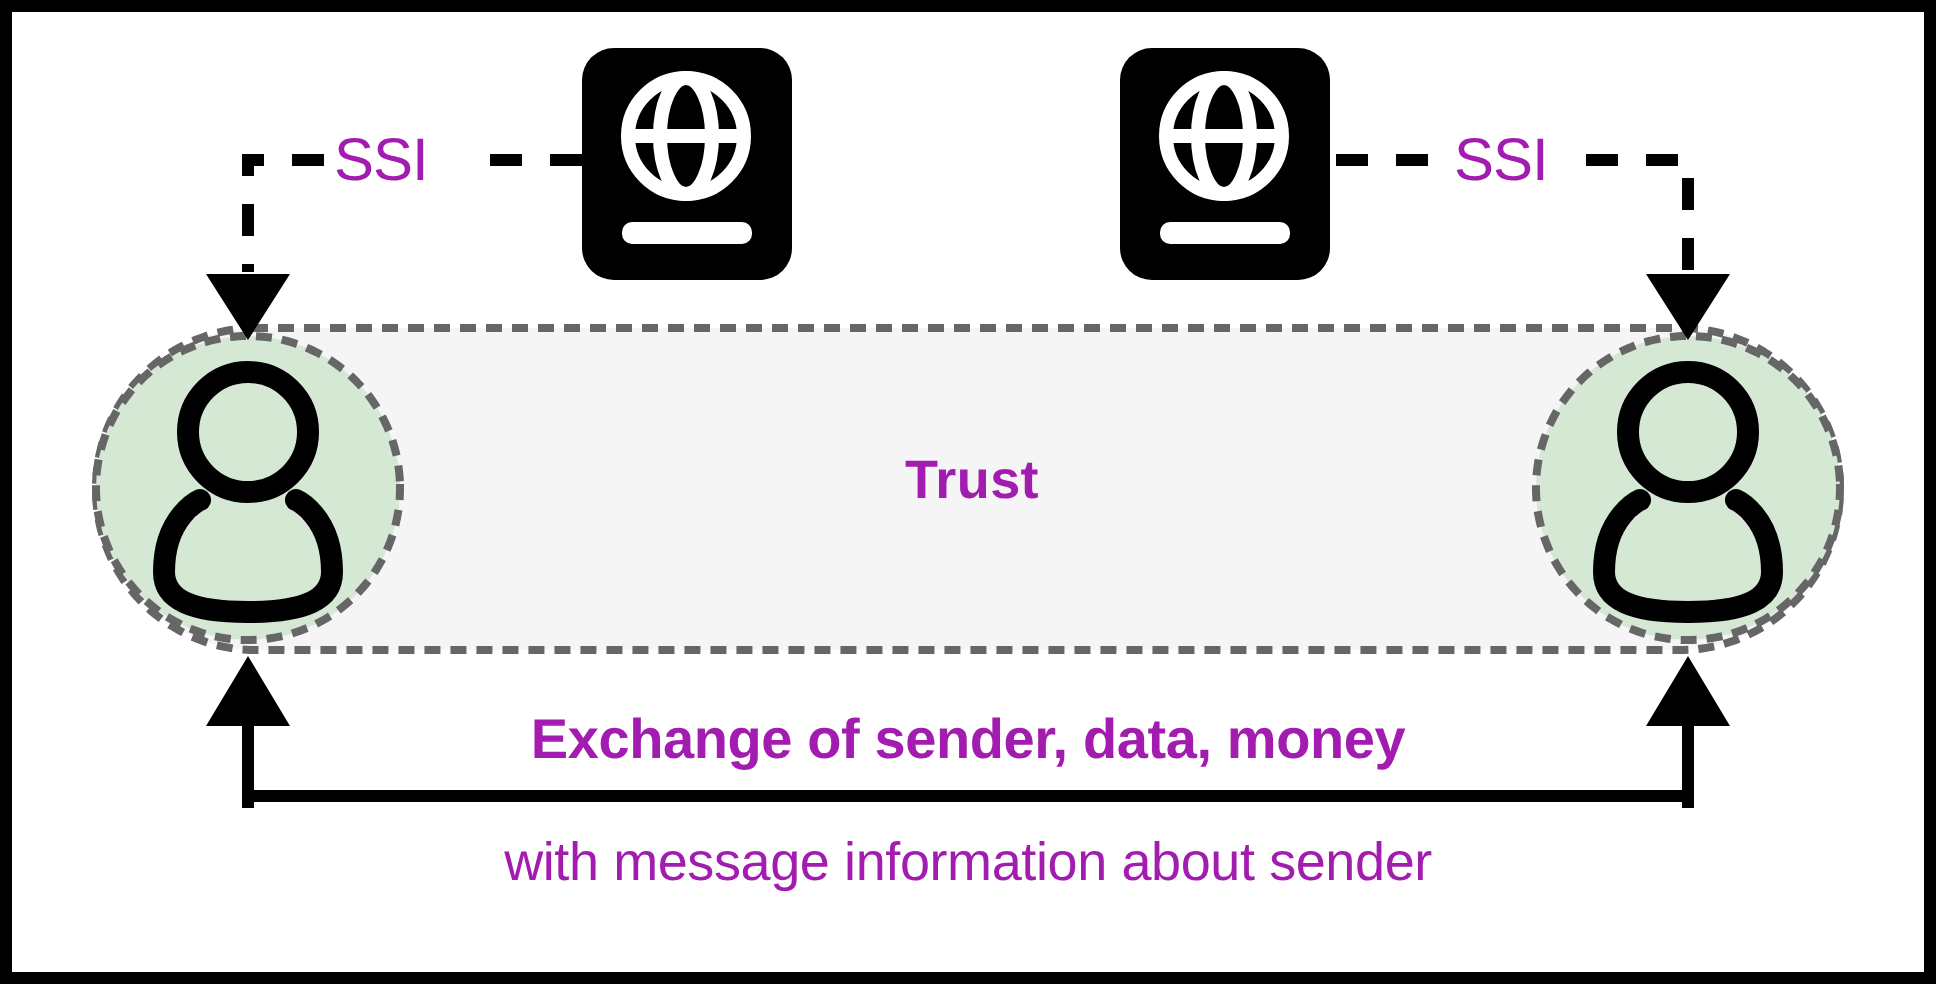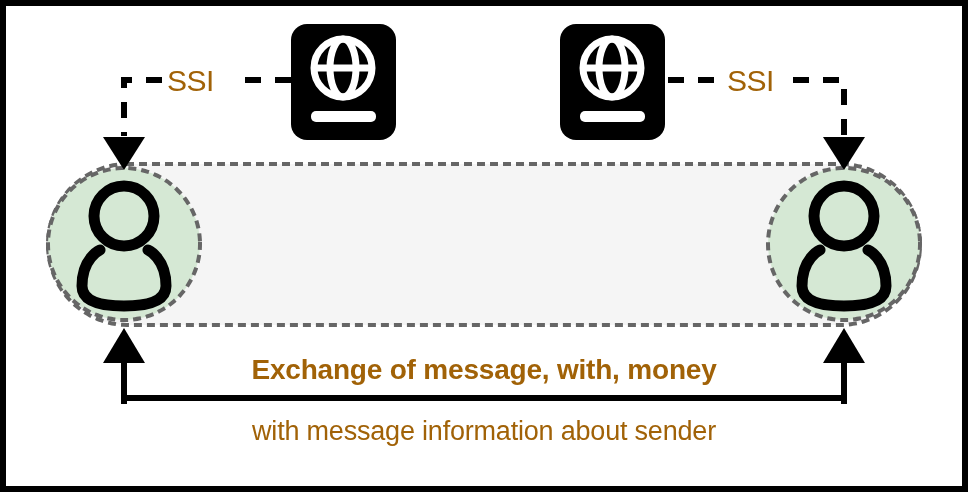--- a/index.html
+++ b/index.html
@@ -37,21 +37,21 @@
   }
   .svg-layer {
     position: absolute;
     left: 0; top: 0;
     width: 968px;
     height: 492px;
   }
   .label {
     position: absolute;
     white-space: nowrap;
-    color: #a16207;
+    color: #a21caf;
     line-height: 1;
   }
   #trust-label {
     left: 386px;
     top: 227px;
     width: 200px;
     text-align: center;
     font-size: 27px;
     font-weight: bold;
     letter-spacing: 0.2px;
@@ -148,26 +148,27 @@
       <g>
         <path d="M 124 404 L 124 398 L 844 398 L 844 404" fill="none" stroke="#000000" stroke-width="6"></path>
         <line x1="124" y1="398" x2="124" y2="360" stroke="#000000" stroke-width="6"></line>
         <line x1="844" y1="398" x2="844" y2="360" stroke="#000000" stroke-width="6"></line>
         <polygon points="103,363 145,363 124,328" fill="#000000"></polygon>
         <polygon points="823,363 865,363 844,328" fill="#000000"></polygon>
       </g>
 
     </svg>
 
+    <div class="label" id="trust-label">Trust</div>
 
     <div class="label ssi-label" id="ssi-label-left">SSI</div>
 
     <div class="label ssi-label" id="ssi-label-right">SSI</div>
 
-    <div class="label" id="exchange-label">Exchange of message, with, money</div>
+    <div class="label" id="exchange-label">Exchange of sender, data, money</div>
 
     <div class="label" id="sender-label">with message information about sender</div>
 
   </div>
 
   <div id="frame"></div>
 
 </div>
 
 </body></html>

